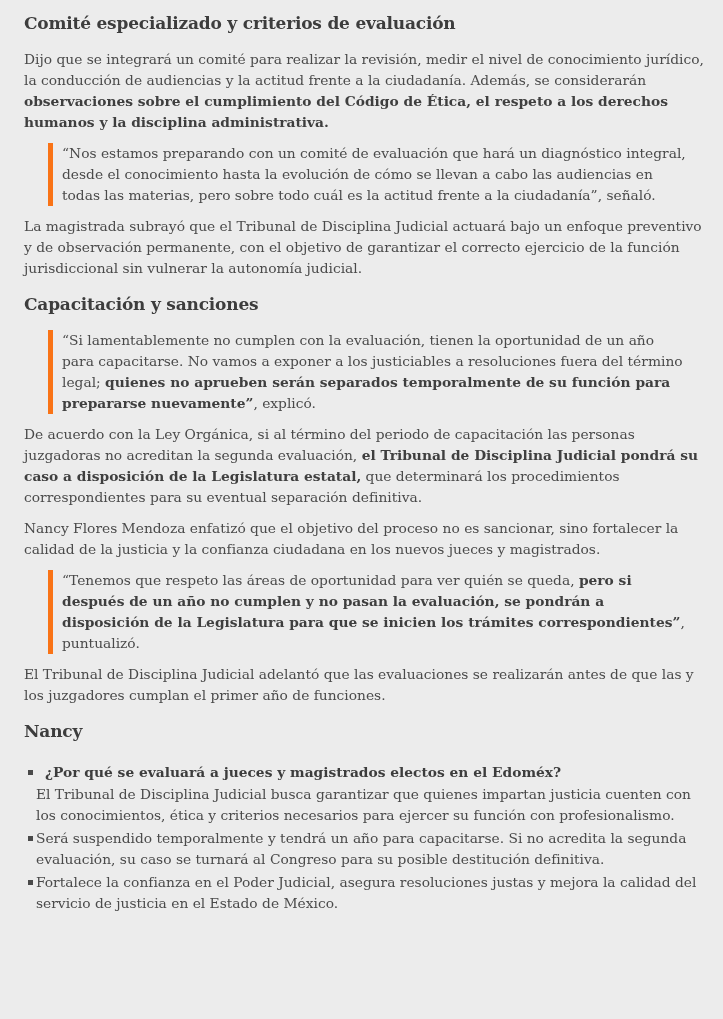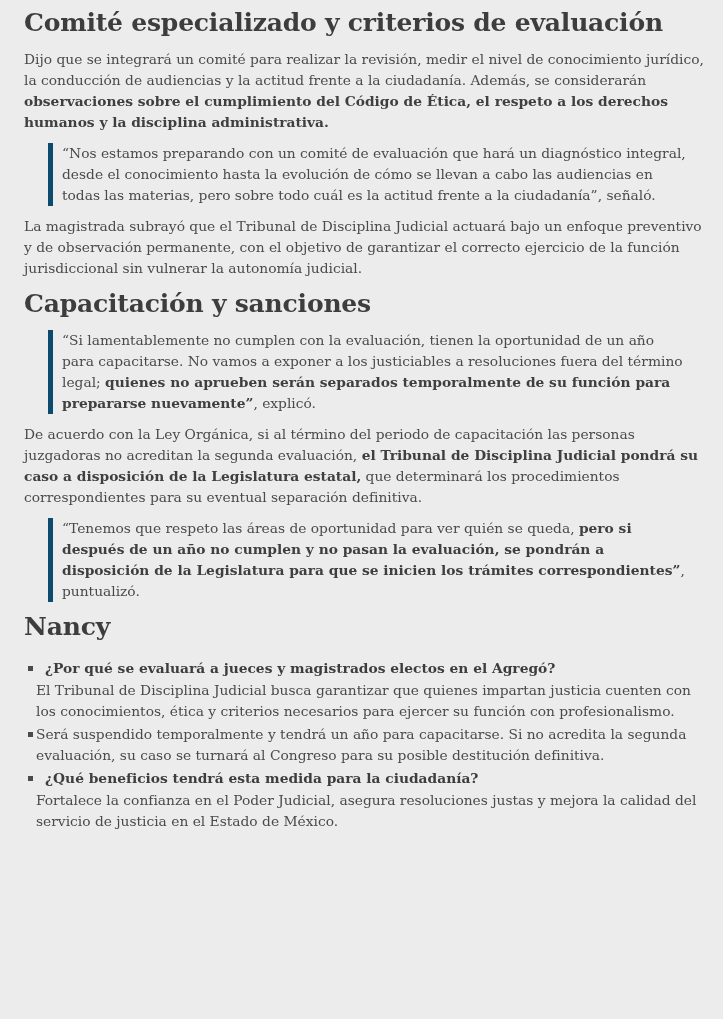--- a/index.html
+++ b/index.html
@@ -11,33 +11,33 @@
     padding: 8px 10px 0 24px;
     font-family: "DejaVu Serif", "Liberation Serif", serif;
     font-size: 13.8px;
     line-height: 21px;
     color: #4a4a4a;
     -webkit-font-smoothing: antialiased;
   }
   .article { width: 100%; }
   h1, h2 {
     font-family: "DejaVu Serif", "Liberation Serif", serif;
-    font-size: 25px;
+    font-size: 17px;
     line-height: 30px;
     font-weight: bold;
     color: #3d3d3d;
     margin: 9px 0 11px;
     letter-spacing: -0.2px;
   }
   h1.first { margin-top: 0; }
   p { margin: 0 0 10px; }
   strong { color: #3f3f3f; font-weight: bold; margin-top: 15px; }
   blockquote {
     margin: 0 0 10px 24px;
-    border-left: 5px solid #0c4a6e;
+    border-left: 5px solid #f97316;
     padding: 0 26px 0 9px;
   }
   .faq { list-style: none; margin: 16px 0 0; padding: 0; }
   .faq-question {
     position: relative;
     padding-left: 21px;
     margin: 2px 0 1px;
     font-weight: bold;
     color: #3d3d3d;
   }
@@ -65,28 +65,30 @@
   <p>La magistrada subrayó que el Tribunal de Disciplina Judicial actuará bajo un enfoque preventivo y de observación permanente, con el objetivo de garantizar el correcto ejercicio de la función jurisdiccional sin vulnerar la autonomía judicial.</p>
 
   <h2>Capacitación y sanciones</h2>
 
 
   <blockquote><span>“Si lamentablemente no cumplen con la evaluación, tienen la oportunidad de un año para capacitarse. No vamos a exponer a los justiciables a resoluciones fuera del término legal; </span><strong>quienes no aprueben serán separados temporalmente de su función para prepararse nuevamente”</strong><span>, explicó.</span></blockquote>
 
   <p><span>De acuerdo con la Ley Orgánica, si al término del periodo de capacitación las personas juzgadoras no acreditan la segunda evaluación, </span><strong>el Tribunal de Disciplina Judicial pondrá su caso a disposición de la Legislatura estatal,</strong><span> que determinará los procedimientos correspondientes para su eventual separación definitiva.</span></p>
 
 
+  <p>Nancy Flores Mendoza enfatizó que el objetivo del proceso no es sancionar, sino fortalecer la calidad de la justicia y la confianza ciudadana en los nuevos jueces y magistrados.</p>
 
   <blockquote><span>“Tenemos que respeto las áreas de oportunidad para ver quién se queda, </span><strong>pero si después de un año no cumplen y no pasan la evaluación, se pondrán a disposición de la Legislatura para que se inicien los trámites correspondientes”</strong><span>, puntualizó.</span></blockquote>
 
+  <p>El Tribunal de Disciplina Judicial adelantó que las evaluaciones se realizarán antes de que las y los juzgadores cumplan el primer año de funciones.</p>
 
   <h2>Nancy</h2>
 
   <ul class="faq">
-    <li class="faq-question"><span class="square-bullet"></span><span>¿Por qué se evaluará a jueces y magistrados electos en el Agregó?</span></li>
+    <li class="faq-question"><span class="square-bullet"></span><span>¿Por qué se evaluará a jueces y magistrados electos en el Edoméx?</span></li>
     <li class="faq-answer">El Tribunal de Disciplina Judicial busca garantizar que quienes impartan justicia cuenten con los conocimientos, ética y criterios necesarios para ejercer su función con profesionalismo.</li>
     <li class="faq-question"><span class="square-bullet"></span></li>
     <li class="faq-answer">Será suspendido temporalmente y tendrá un año para capacitarse. Si no acredita la segunda evaluación, su caso se turnará al Congreso para su posible destitución definitiva.</li>
-    <li class="faq-question"><span class="square-bullet"></span><span>¿Qué beneficios tendrá esta medida para la ciudadanía?</span></li>
+    <li class="faq-question"><span class="square-bullet"></span></li>
     <li class="faq-answer">Fortalece la confianza en el Poder Judicial, asegura resoluciones justas y mejora la calidad del servicio de justicia en el Estado de México.</li>
   </ul>
 
 </div>
 
 </body></html>

